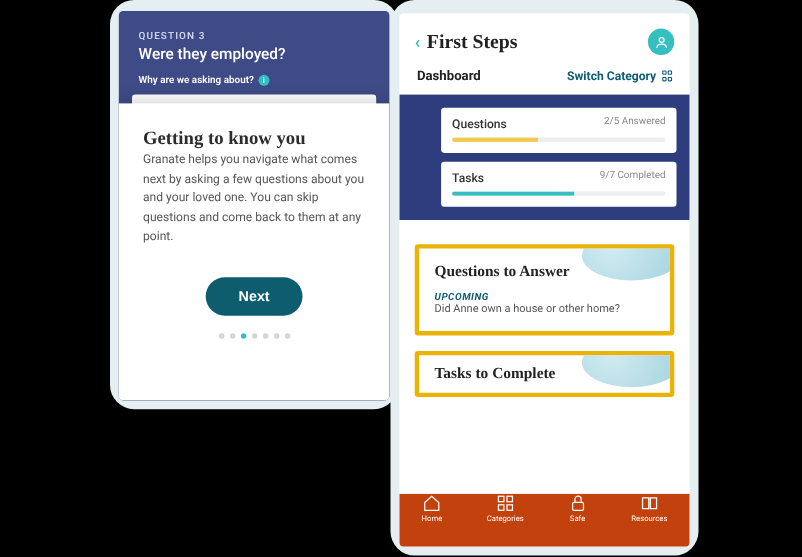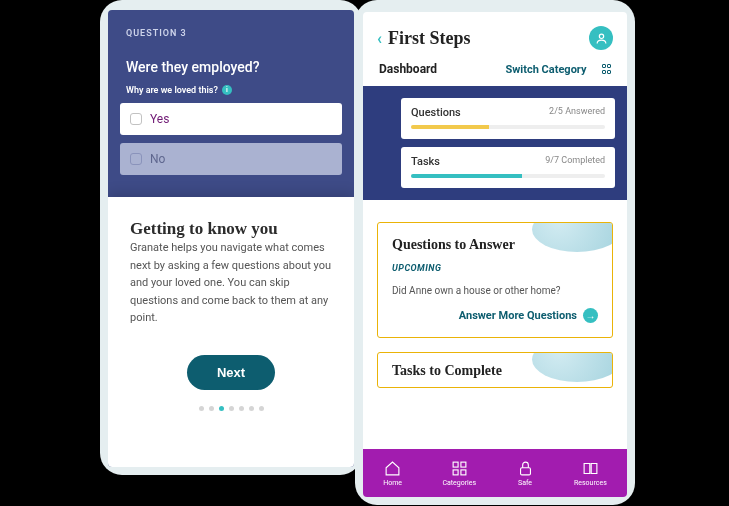--- a/index.html
+++ b/index.html
@@ -14,39 +14,39 @@
   .phone {
     position: absolute;
     background: #e5eef0;
     border-radius: 22px;
     overflow: hidden;
   }
   .phone-left {
     left: 100px;
     top: 0px;
     width: 262px;
-    height: 475px;
+    height: 372px;
   }
   .phone-right {
     left: 355px;
     top: 0px;
     width: 280px;
     height: 505px;
   }
   
   .left-inner {
     position: absolute;
     left: 8px; right: 8px; top: 10px; bottom: 8px;
     background: #3e4b87;
     border-radius: 4px;
     overflow: hidden;
   }
   .q-header { padding: 18px 18px 8px; color: #fff; }
   .q-num { font-size: 9px; letter-spacing: 1px; font-weight: 600; color: #cdd3ea; }
-  .q-text { font-size: 14px; margin-top: 21px; font-weight: 500; }
+  .q-text { font-size: 14px; margin-top: 4px; font-weight: 500; }
   .q-why { font-size: 9px; margin-top: 10px; font-weight: 600; display: flex; align-items: center; gap: 4px; }
   .q-info-dot {
     width: 10px; height: 10px; border-radius: 50%;
     background: #35bfc1; display: inline-flex; align-items: center;
     justify-content: center; font-size: 7px; color: #fff;
   }
   .opt {
     margin: 0 12px 8px;
     background: #fff;
     border-radius: 3px;
@@ -113,21 +113,21 @@
   }
   .avatar svg { width: 13px; height: 13px; }
   .r-sub {
     padding: 6px 16px 10px;
     display: flex;
     justify-content: space-between;
     align-items: center;
     font-size: 12px;
   }
   .r-sub .dash { font-weight: 700; color: #222; }
-  .r-sub .switch { font-weight: 700; color: #0d5d6f; display: flex; align-items: center; gap: 15px; font-size: 11px; }
+  .r-sub .switch { font-weight: 700; color: #0d5d6f; display: flex; align-items: center; gap: 5px; font-size: 11px; }
   .grid-ic { display: inline-grid; grid-template-columns: 4px 4px; gap: 1.5px; }
   .grid-ic i { width: 4px; height: 4px; border: 1.5px solid #0d5d6f; border-radius: 1px; }
   .summary {
     background: #2e3d7e;
     padding: 12px;
     margin: 0;
   }
   .sum-card {
     background: #fff;
     border-radius: 3px;
@@ -143,71 +143,71 @@
   .bar i { display: block; height: 100%; }
   .bar.yellow i { background: #f2c94c; width: 40%; }
   .bar.teal i { background: #35bfc1; width: 57%; }
   .scroll {
     flex: 1;
     overflow: hidden;
     padding: 22px 14px 0;
     position: relative;
   }
   .card {
-    border: 1px solid #eab308;
+    border: 4px solid #eab308;
     border-radius: 3px;
     padding: 14px 14px 14px;
     position: relative;
     overflow: hidden;
     margin-bottom: 14px;
     background: #fff;
   }
   .blob {
     position: absolute; right: -10px; top: -16px;
     width: 90px; height: 45px;
     background: radial-gradient(circle at 30% 30%, #bfe3ec, #7cbfcf);
     border-radius: 50%;
     opacity: 0.7;
   }
   .card h3 { font-size: 14px; font-family: Georgia, serif; color: #222; position: relative; }
   .card .label { font-size: 9px; letter-spacing: 0.5px; font-weight: 700; color: #0d5d6f; margin-top: 10px; font-style: italic; }
-  .card .body { font-size: 10px; color: #555; margin-top: 12px; }
+  .card .body { font-size: 10px; color: #555; margin-top: 0; }
   .card .cta {
     display: flex; justify-content: flex-end; align-items: center; gap: 6px;
     margin-top: 12px; font-size: 11px; font-weight: 700; color: #0d5d6f;
   }
   .cta-arrow {
     width: 15px; height: 15px; border-radius: 50%; background: #35bfc1;
     display: inline-flex; align-items: center; justify-content: center;
     color: #fff; font-size: 10px;
   }
   .card.tease h3 { margin: 0; }
   .card.tease { padding: 10px 14px 8px; }
   .nav {
-    background: #a21caf;
+    background: #c2410c;
     display: flex;
     justify-content: space-around;
-    align-items: center;
+    align-items: flex-start;
     height: 48px;
     color: #fff;
     font-size: 7px;
   }
   .nav .item { display: flex; flex-direction: column; align-items: center; gap: 2px; }
   .nav svg { width: 17px; height: 17px; stroke: #fff; fill: none; stroke-width: 1.6; }
 </style>
 </head>
 <body>
 
 <div class="phone phone-left">
   <div class="left-inner">
     <div class="q-header">
       <div class="q-num">QUESTION 3</div>
       <div class="q-text">Were they employed?</div>
       <div class="q-why">
-        <span>Why are we loved this?</span>
+        <span>Why are we asking about?</span>
         <span class="q-info-dot">i</span>
       </div>
     </div>
     <div class="opt">
       <span class="box"></span>
       <span>Yes</span>
     </div>
     <div class="opt dim">
       <span class="box"></span>
       <span>No</span>
@@ -275,24 +275,20 @@
           </div>
       </div>
     </div>
 
     <div class="scroll">
       <div class="card">
         <div class="blob"></div>
         <h3>Questions to Answer</h3>
         <div class="label">UPCOMING</div>
         <div class="body">Did Anne own a house or other home?</div>
-        <div class="cta">
-          <span>Answer More Questions</span>
-          <span class="cta-arrow">→</span>
-        </div>
       </div>
       <div class="card tease">
         <div class="blob"></div>
         <h3>Tasks to Complete</h3>
       </div>
     </div>
 
     <div class="nav">
       <div class="item">
         <svg viewBox="0 0 24 24">

